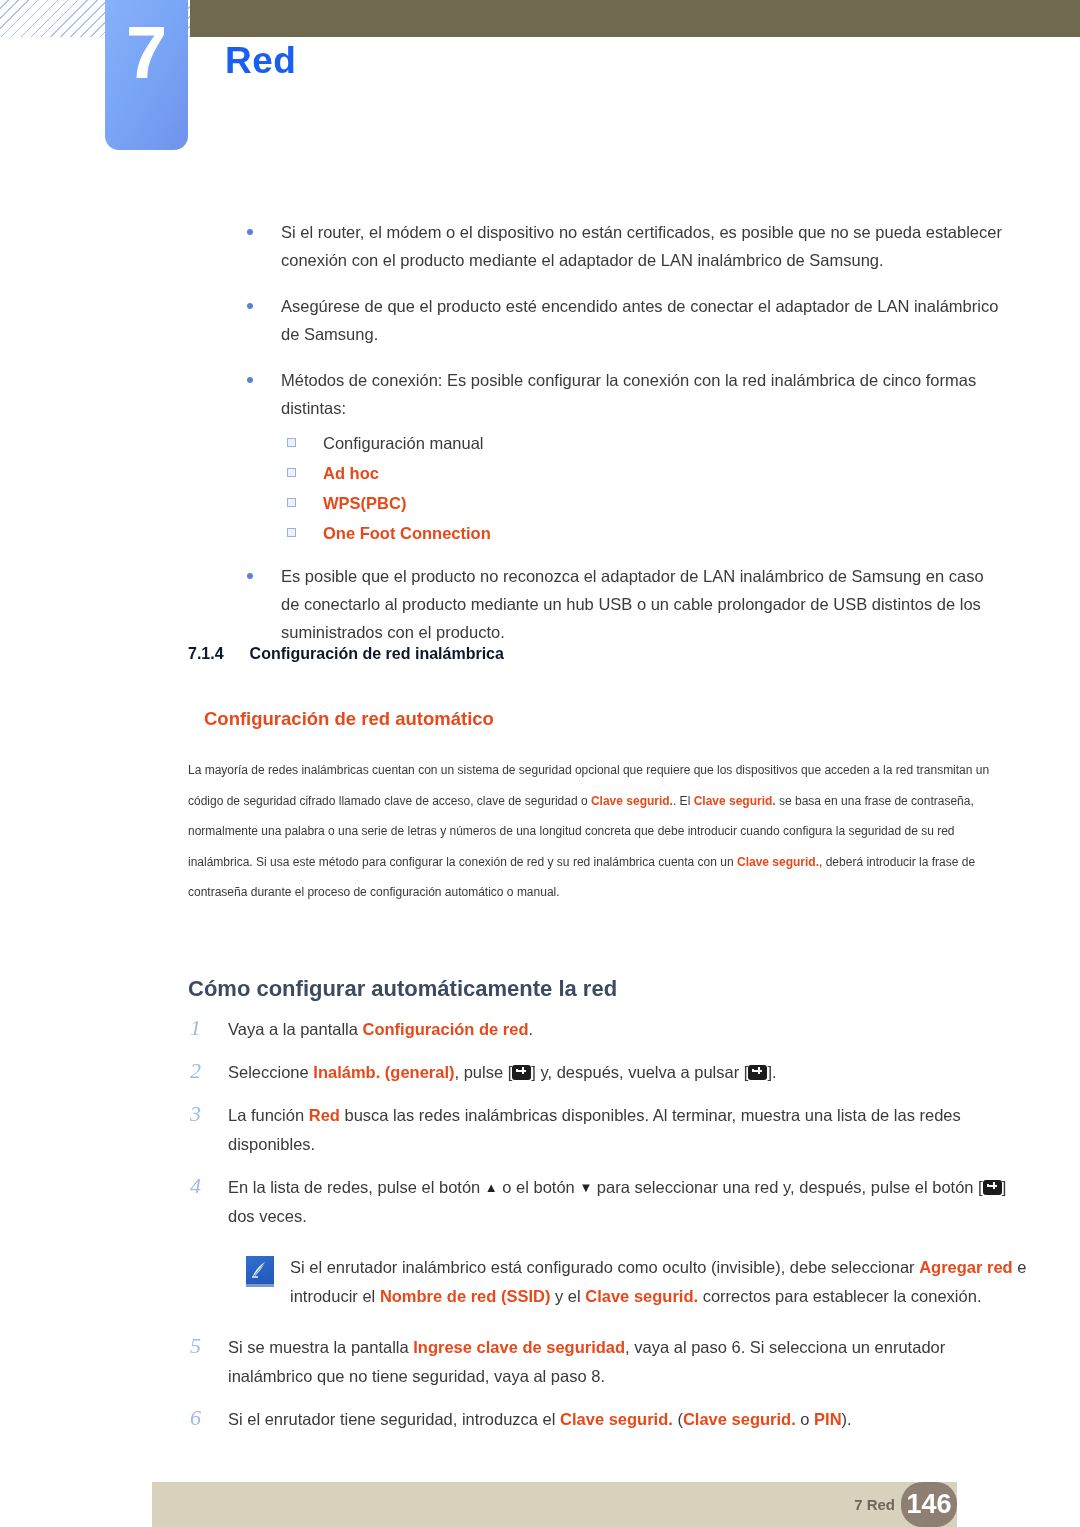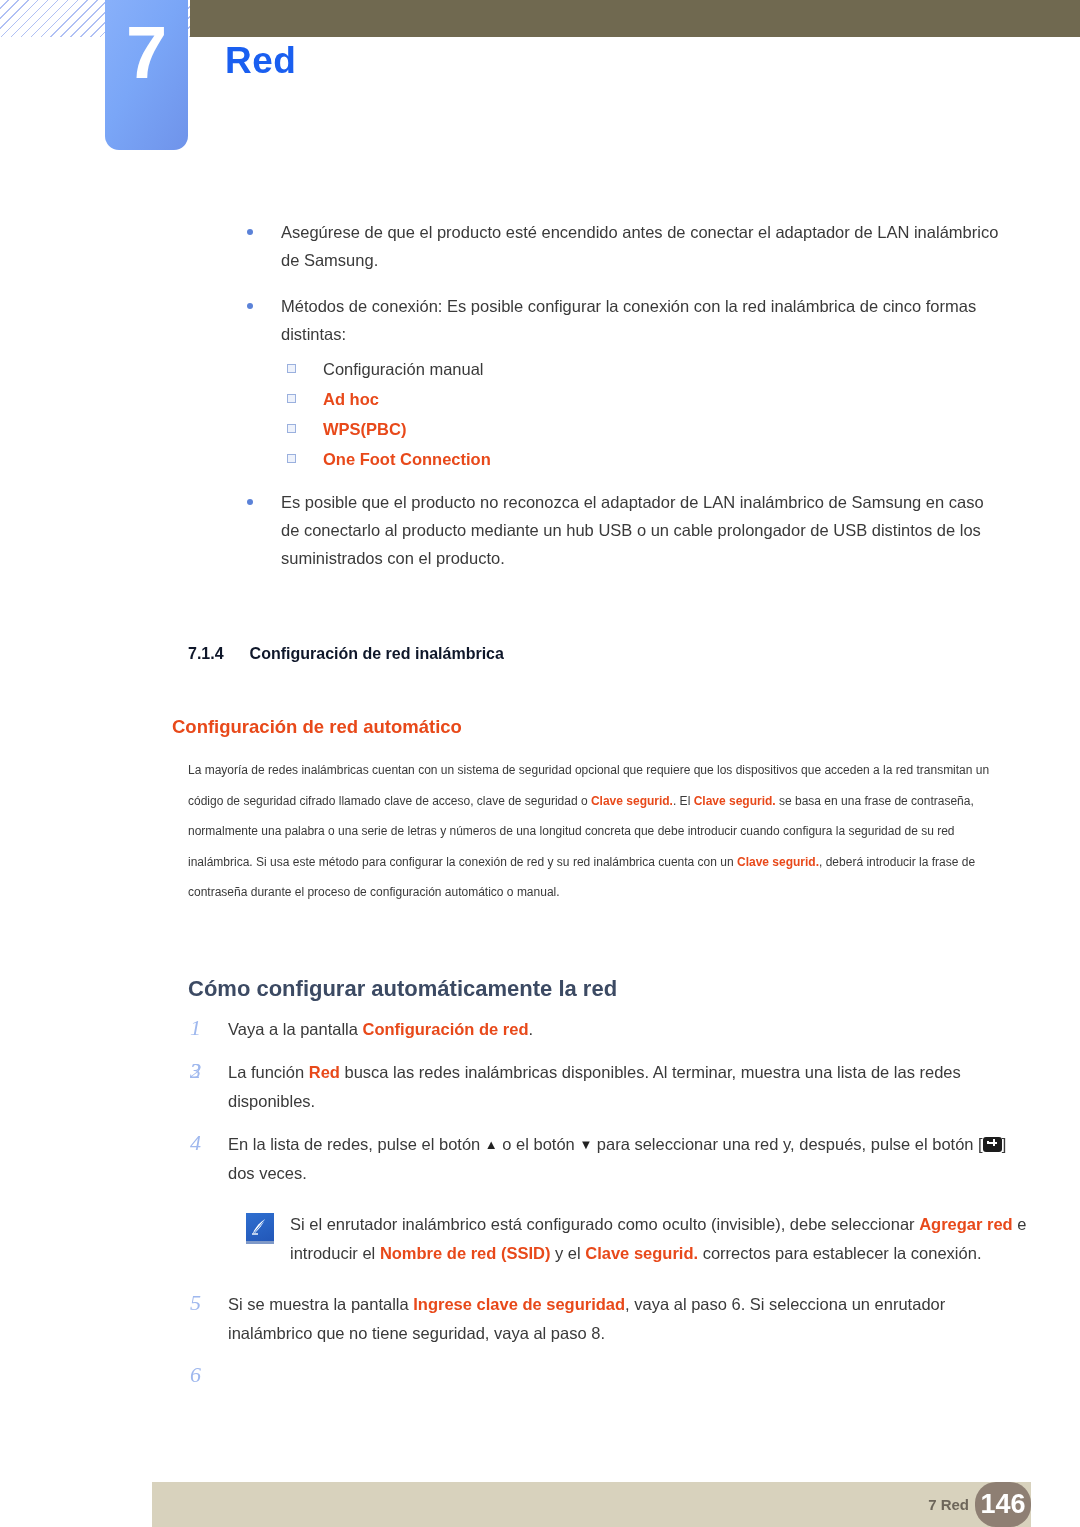--- a/index.html
+++ b/index.html
@@ -151,25 +151,24 @@
     font-size: 16px;
     font-weight: bold;
     color: #0f172a;
     white-space: nowrap;
   }
   .sec-heading .secnum { margin-right: 26px; }
 
   .sub-heading {
     position: absolute;
     top: 538px;
-    left: 172px;
+    left: 204px;
     font-size: 18.5px;
     font-weight: bold;
     color: #e8491a;
-    margin-top: 8px;
   }
 
   .body-para {
     position: absolute;
     top: 585px;
     left: 188px;
     width: 815px;
     font-size: 12px;
     line-height: 30.5px;
     color: #3a3a3a;
@@ -269,21 +268,21 @@
     background: linear-gradient(160deg, #2f6fd0 0%, #2257b8 100%);
     border-bottom: 3px solid #7f99c8;
   }
   .note-icon svg { display: block; }
 
   
   .footer {
     position: absolute;
     left: 152px;
     top: 1482px;
-    width: 879px;
+    width: 805px;
     height: 45px;
     background: #d8d2bd;
   }
   .footer-label {
     position: absolute;
     right: 62px;
     top: 14px;
     font-size: 15px;
     font-weight: bold;
     color: #6d665a;
@@ -312,20 +311,21 @@
   <div class="chapter-tab">
     <div class="chapter-num">7</div>
   </div>
   <div class="chapter-title">Red</div>
 </div>
 
 <div class="content">
 
   <div class="bullets-wrap">
     <ul class="bullets">
+      <li class="bullet"><span>Si el router, el módem o el dispositivo no están certificados, es posible que no se pueda establecer conexión con el producto mediante el adaptador de LAN inalámbrico de Samsung.</span></li>
       <li class="bullet"><span>Asegúrese de que el producto esté encendido antes de conectar el adaptador de LAN inalámbrico de Samsung.</span></li>
       <li class="bullet">
         <span>Métodos de conexión: Es posible configurar la conexión con la red inalámbrica de cinco formas distintas:</span>
         <ul class="subbullets">
           <li class="subbullet"><span>Configuración manual</span></li>
           <li class="subbullet hl"><span>Ad hoc</span></li>
           <li class="subbullet hl"><span>WPS(PBC)</span></li>
           <li class="subbullet hl"><span>One Foot Connection</span></li>
         </ul>
       </li>
@@ -345,20 +345,21 @@
 
   <div class="howto-heading">Cómo configurar automáticamente la red</div>
 
   <div class="steps">
     <div class="step">
       <span class="stepnum">1</span>
       <span class="step-body">Vaya a la pantalla <span class="o">Configuración de red</span>.</span>
     </div>
     <div class="step">
       <span class="stepnum">2</span>
+      <span class="step-body">Seleccione <span class="o">Inalámb. (general)</span>, pulse [<span class="keyico"></span>] y, después, vuelva a pulsar [<span class="keyico"></span>].</span>
     </div>
     <div class="step">
       <span class="stepnum">3</span>
       <span class="step-body">La función <span class="o">Red</span> busca las redes inalámbricas disponibles. Al terminar, muestra una lista de las redes disponibles.</span>
     </div>
     <div class="step">
       <span class="stepnum">4</span>
       <span class="step-body">En la lista de redes, pulse el botón <span class="arrowup">▲</span> o el botón <span class="arrowdown">▼</span> para seleccionar una red y, después, pulse el botón [<span class="keyico"></span>] dos veces.</span>
     </div>
 
@@ -372,20 +373,21 @@
       </div>
       <span class="note-body">Si el enrutador inalámbrico está configurado como oculto (invisible), debe seleccionar <span class="o">Agregar red</span> e introducir el <span class="o">Nombre de red (SSID)</span> y el <span class="o">Clave segurid.</span> correctos para establecer la conexión.</span>
     </div>
 
     <div class="step">
       <span class="stepnum">5</span>
       <span class="step-body">Si se muestra la pantalla <span class="o">Ingrese clave de seguridad</span>, vaya al paso 6. Si selecciona un enrutador inalámbrico que no tiene seguridad, vaya al paso 8.</span>
     </div>
     <div class="step">
       <span class="stepnum">6</span>
+      <span class="step-body">Si el enrutador tiene seguridad, introduzca el <span class="o">Clave segurid.</span> (<span class="o">Clave segurid.</span> o <span class="o">PIN</span>).</span>
     </div>
   </div>
 </div>
 
 <div class="footer">
   <div class="footer-label">7 Red</div>
   <div class="footer-page">146</div>
 </div>
 
 </body></html>

